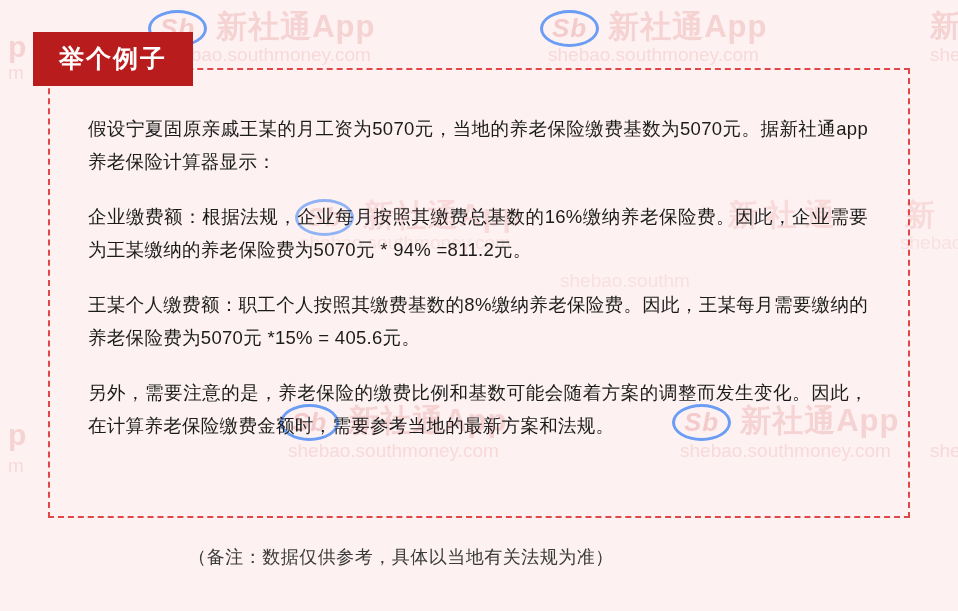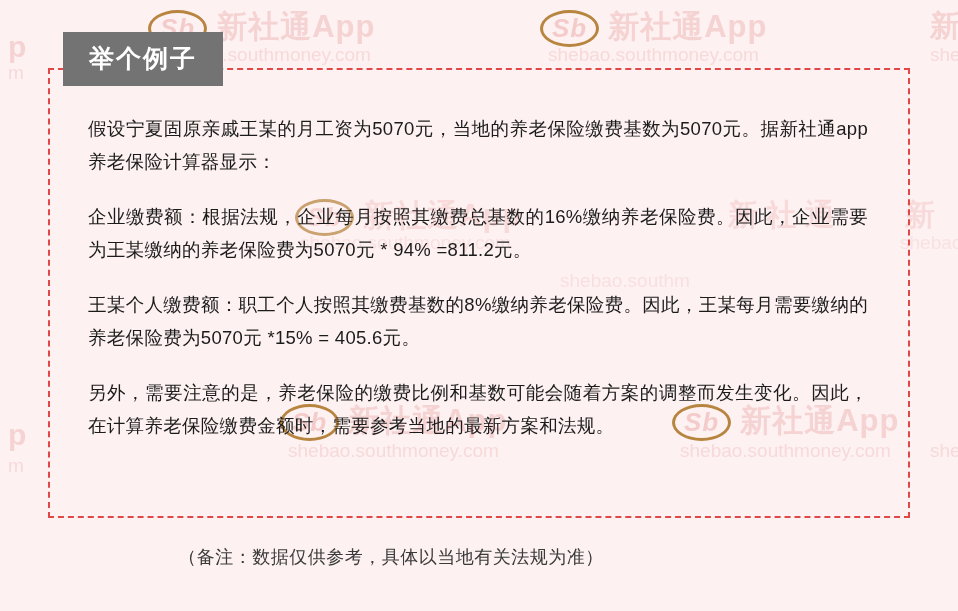--- a/index.html
+++ b/index.html
@@ -30,21 +30,21 @@
     opacity: .75;
     font-weight: bold;
     font-family: "Liberation Sans", sans-serif;
   }
   .wm-logo {
     font-size: 31px;
     letter-spacing: 1px;
   }
   .wm-logo .mark {
     display: inline-block;
-    border: 3px solid #a16207;
+    border: 3px solid #3b82f6;
     border-radius: 50%;
     padding: 0 9px;
     font-style: italic;
     font-size: 26px;
     margin-right: 9px;
     color: #f2bfbf;
   }
   .wm-url {
     font-size: 19px;
     color: #f6d2d2;
@@ -65,28 +65,27 @@
     position: relative;
     z-index: 2;
     width: 958px;
     height: 611px;
   }
 
   .tag {
     position: absolute;
     left: 33px;
     top: 32px;
-    background: #737373;
+    background: #b91c1c;
     color: #ffffff;
     font-size: 25px;
     font-weight: bold;
     letter-spacing: 2px;
     padding: 10px 26px 11px 26px;
     z-index: 4;
-    margin-left: 30px;
   }
 
   .box {
     position: absolute;
     left: 48px;
     top: 68px;
     width: 862px;
     height: 450px;
     border: 2px dashed #e04747;
     box-sizing: border-box;
@@ -111,20 +110,21 @@
   .note {
     position: absolute;
     left: 0;
     top: 545px;
     width: 782px;
     text-align: center;
     color: #3a3a3a;
     font-size: 18px;
     letter-spacing: .5px;
     z-index: 3;
+    padding-left: 10px;
   }
 </style>
 </head>
 <body>
 
 <div class="watermarks">
   <div class="wm wm-logo" style="left:148px; top:6px;"><span class="mark">Sb</span><span>新社通App</span></div>
   <div class="wm wm-url" style="left:160px; top:44px;">shebao.southmoney.com</div>
 
   <div class="wm wm-logo" style="left:540px; top:6px;"><span class="mark">Sb</span><span>新社通App</span></div>

